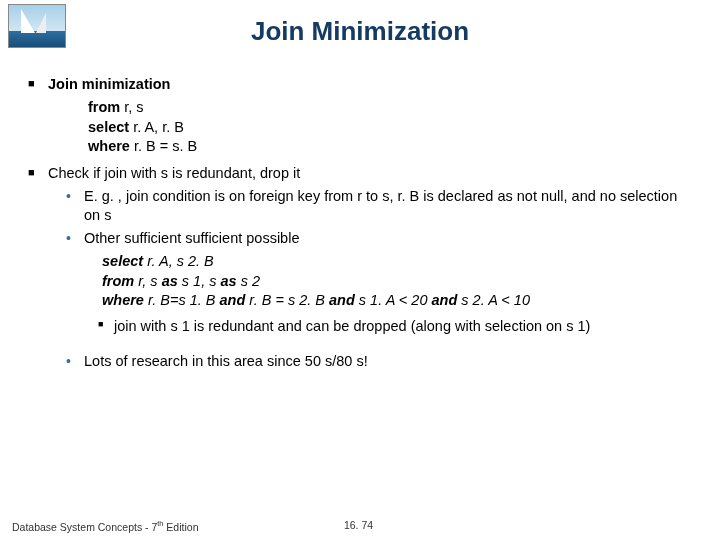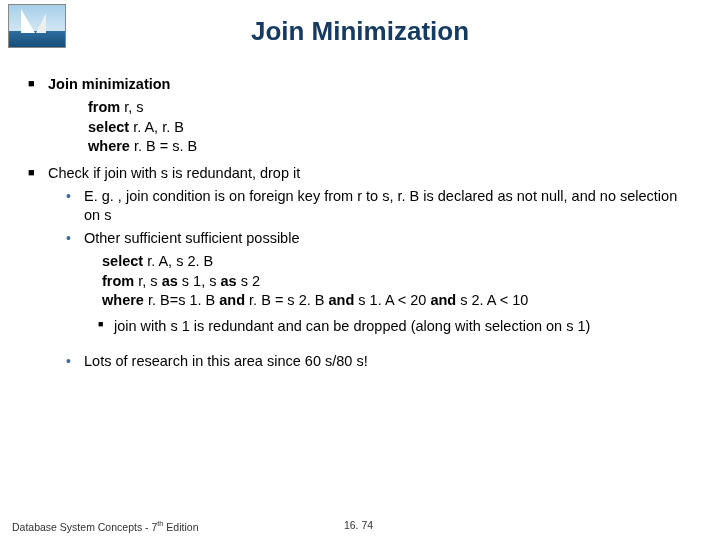--- a/index.html
+++ b/index.html
@@ -39,21 +39,21 @@
     right: 24px;
     font-size: 14.5px;
     color: #000;
   }
   .lvl1 { margin: 6px 0 6px 0; padding-left: 24px; position: relative; }
   .lvl1::before { content:"■"; position:absolute; left:4px; top:1px; font-size:11px; color:#000; }
   .lvl1 > .txt { font-weight: bold; }
   .code1 { margin: 2px 0 8px 64px; line-height: 1.35; }
   .lvl2 { margin: 5px 0 4px 40px; padding-left: 20px; position: relative; line-height:1.3; }
   .lvl2::before { content:"•"; position:absolute; left:2px; top:0; font-size:14px; color:#3a6aa0; }
-  .code2 { margin: 2px 0 6px 78px; line-height: 1.35; }
+  .code2 { margin: 2px 0 6px 78px; line-height: 1.35; font-style: italic; }
   .lvl3 { margin: 4px 0 16px 72px; padding-left: 18px; position: relative; line-height:1.3; }
   .lvl3::before { content:"■"; position:absolute; left:2px; top:2px; font-size:9px; color:#000; }
   b { font-weight: bold; }
   .footer {
     position: absolute;
     bottom: 8px;
     left: 12px;
     right: 15px;
     font-size: 10.5px;
     color: #333;
@@ -101,21 +101,21 @@
     <div><b>select</b><span> r. A, s 2. B</span></div>
     <div><b>from</b><span> r, s </span><b>as</b><span> s 1, s </span><b>as</b><span> s 2</span></div>
     <div><b>where</b><span> r. B=s 1. B </span><b>and</b><span> r. B = s 2. B </span><b>and</b><span> s 1. A &lt; 20 </span><b>and</b><span> s 2. A &lt; 10</span></div>
   </div>
 
   <div class="lvl3">
     <span>join with s 1 is redundant and can be dropped (along with selection on s 1)</span>
   </div>
 
   <div class="lvl2">
-    <span>Lots of research in this area since 60 s/80 s!</span>
+    <span>Lots of research in this area since 50 s/80 s!</span>
   </div>
 
 </div>
 
 <div class="footer">
   <span class="fl"><span>Database System Concepts - 7</span><sup>th</sup><span> Edition</span></span>
   <span class="fc">16. 74</span>
 </div>
 
 </body></html>

